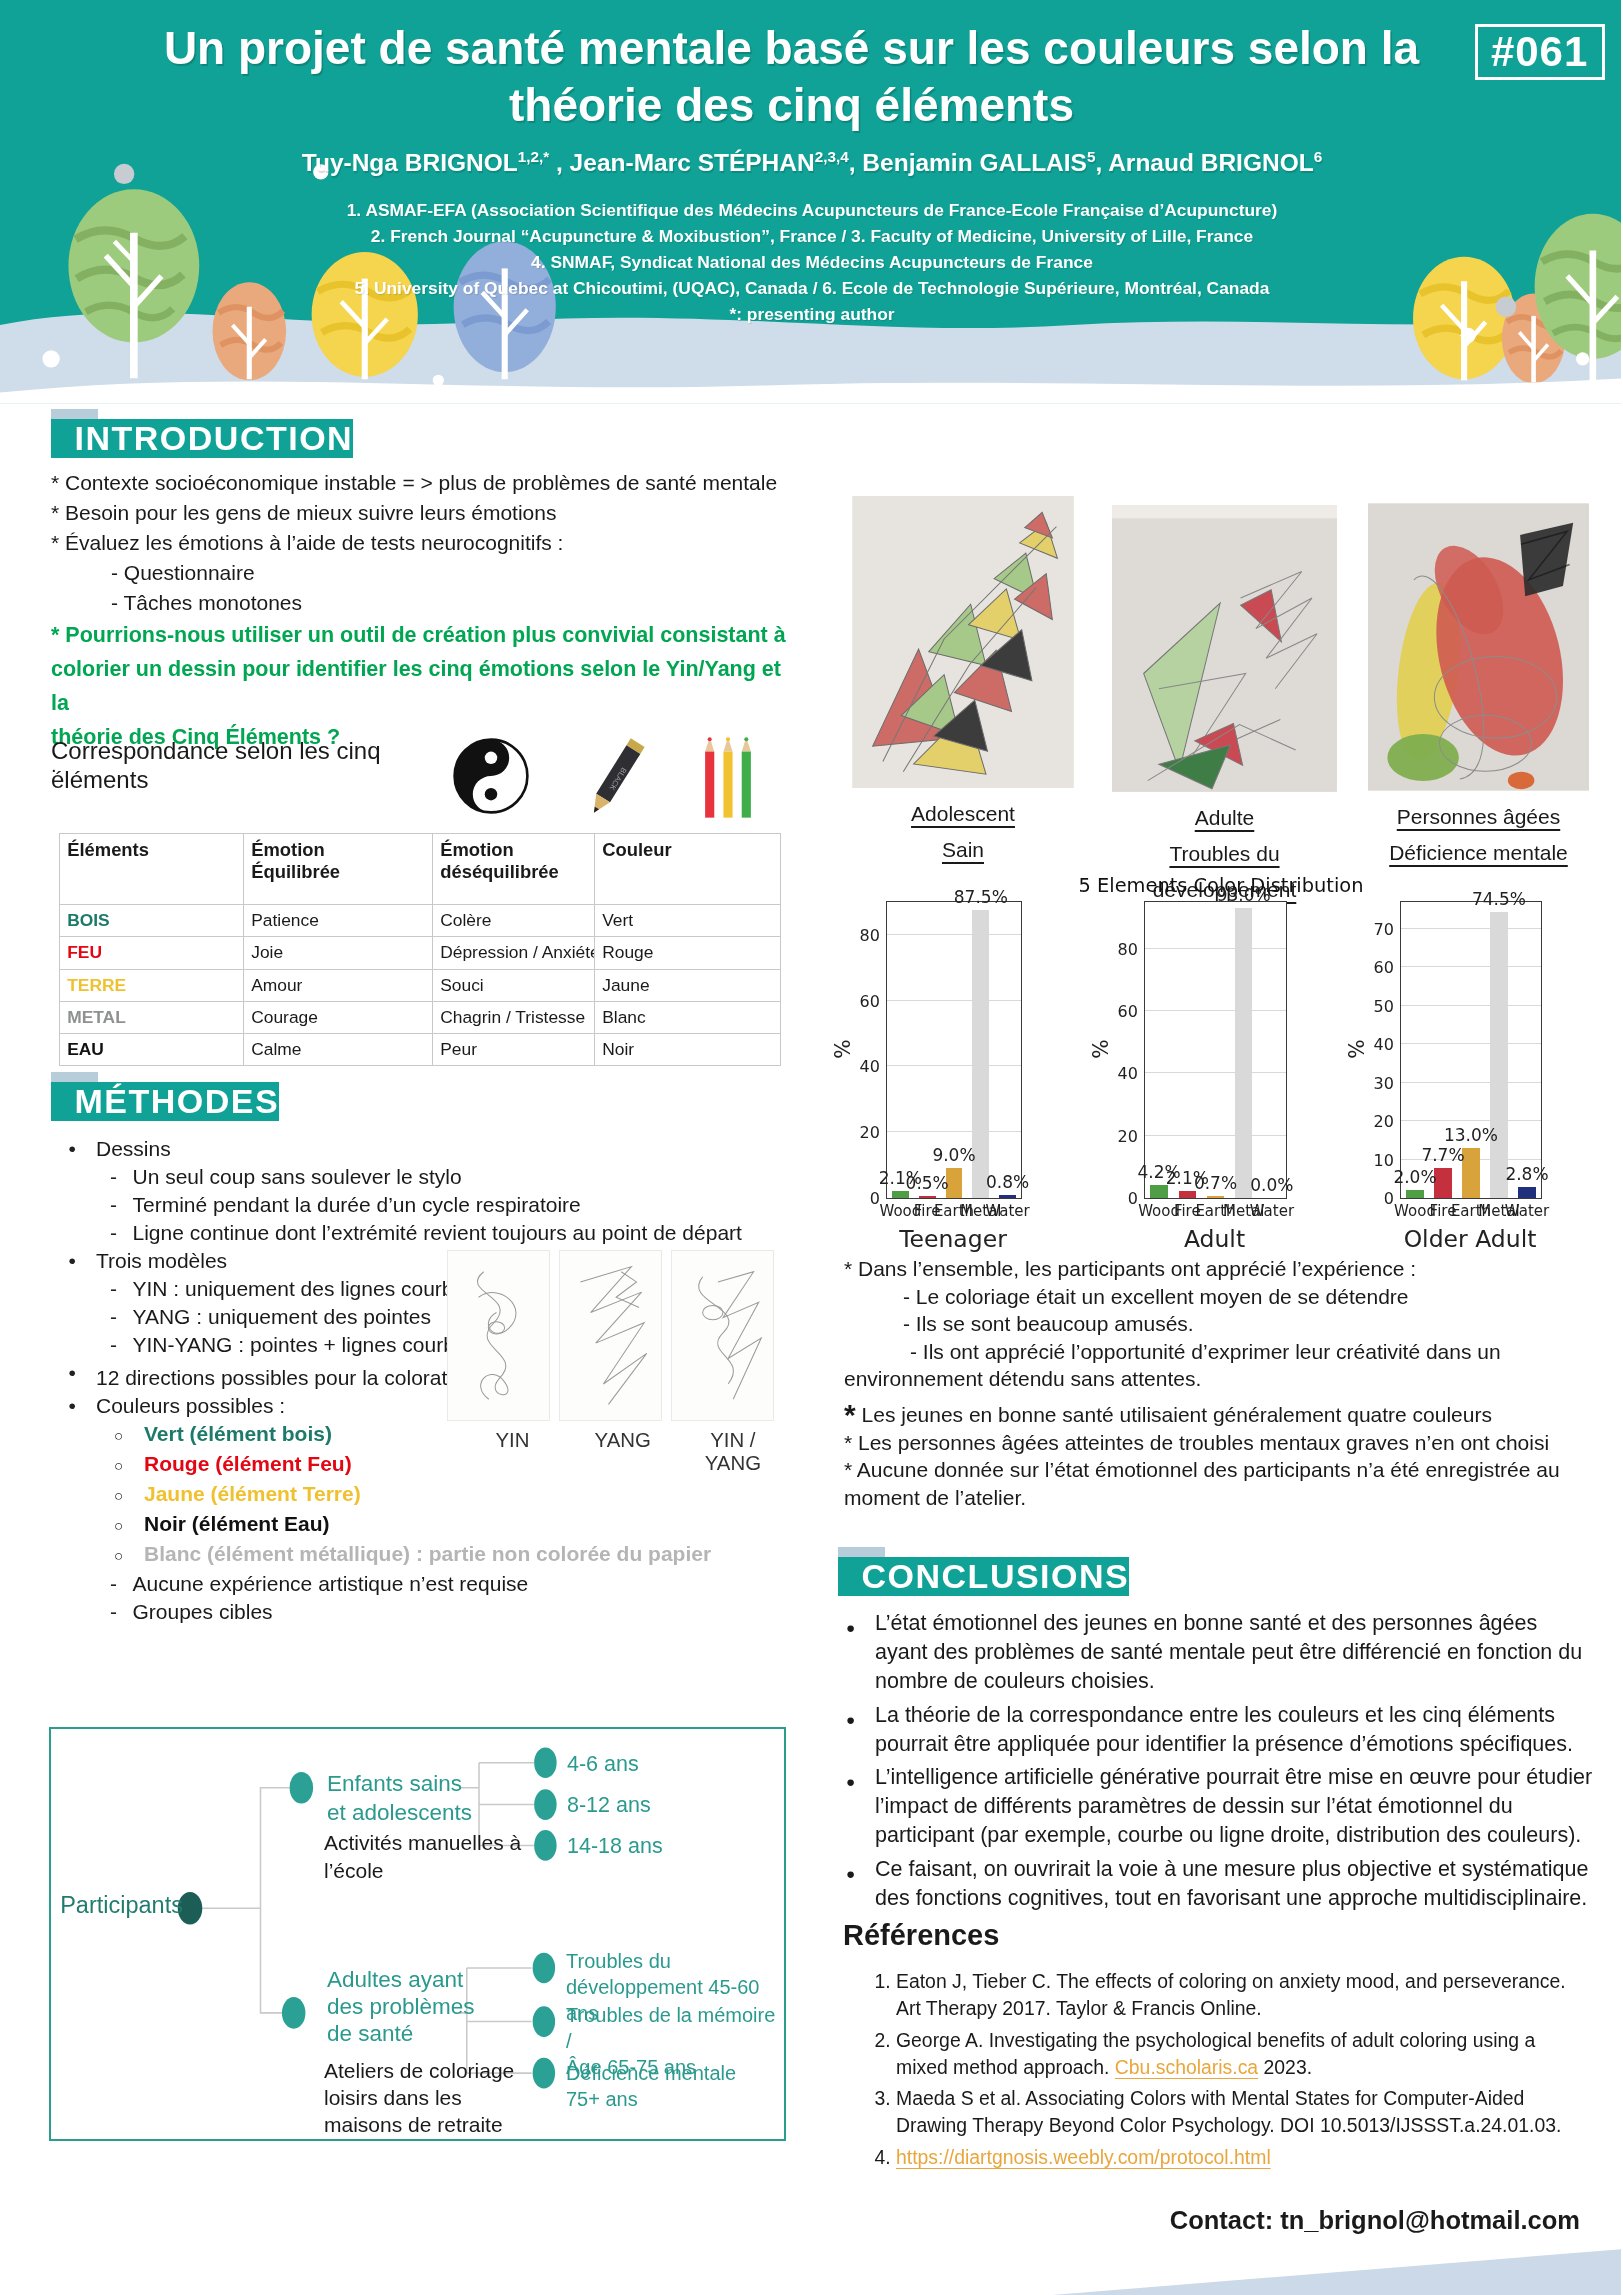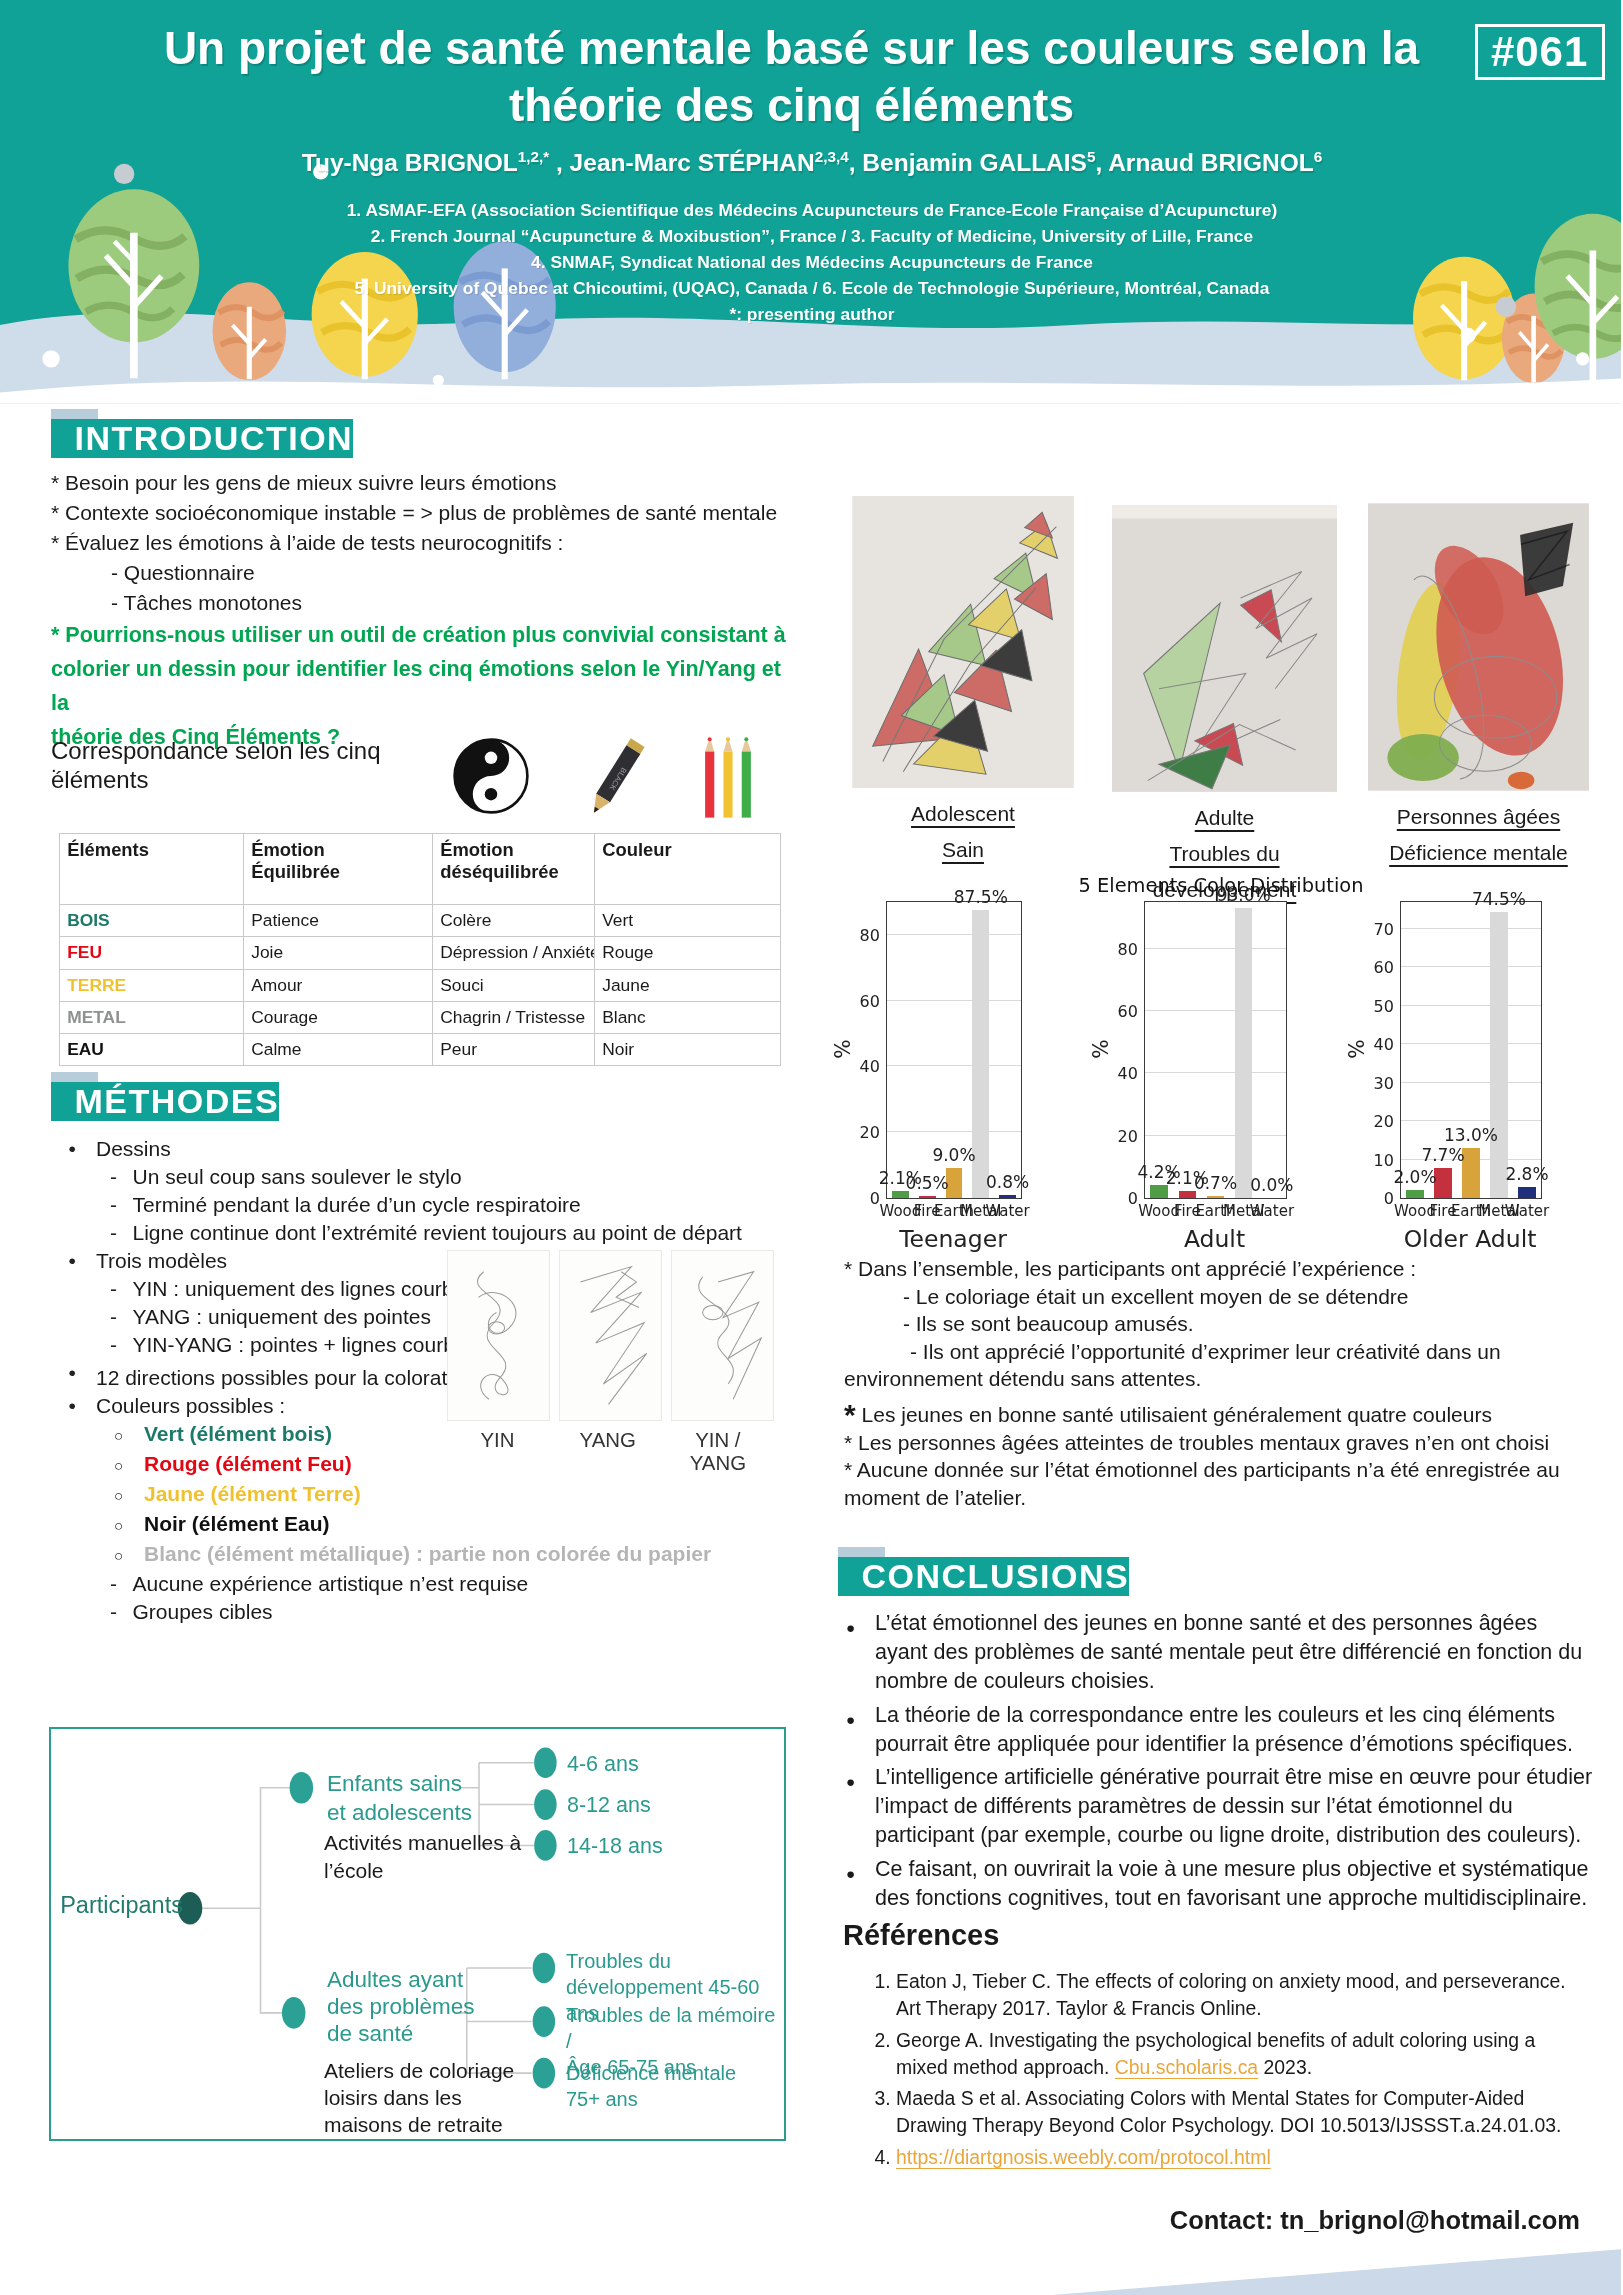--- a/index.html
+++ b/index.html
@@ -54,21 +54,21 @@
   .lv1{padding-left:59px;} .lv1 .mk{width:22.5px;}
   .lv2{padding-left:63px;} .lv2 .mk{width:30px;font-size:15.3px;padding-top:2px;}
   .c-bois{color:#1d7a6a;font-weight:bold;}
   .c-feu{color:#e30613;font-weight:bold;}
   .c-terre{color:#f0c12f;font-weight:bold;}
   .c-eau{color:#111;font-weight:bold;}
   .c-metal{color:#b5b5b5;font-weight:bold;}
   .methods sup{font-size:13.3px;}
   .sketches{position:absolute;left:447px;top:1250px;display:flex;gap:9.2px;}
   .sketch{width:101px;height:169px;background:#fdfdfc;border:0.5px solid #e9e9e6;}
-  .sketch-labels{position:absolute;left:447px;top:1429px;width:332px;display:flex;font-size:20.4px;color:#333;}
+  .sketch-labels{position:absolute;left:462px;top:1429px;width:332px;display:flex;font-size:20.4px;color:#333;}
   .sketch-labels span{width:101px;margin-right:9.2px;text-align:center;}
   
   .pbox{position:absolute;left:49px;top:1727px;width:733px;height:410px;border:2px solid #2a9d8f;}
   .pbox svg{position:absolute;left:0;top:0;width:100%;height:100%;}
   .dtx{position:absolute;white-space:pre-line;}
   .teal{color:#2b9a8e;}
   #d-root{left:9.2px;top:163px;font-size:23.5px;color:#217c6e;}
   #d-g1{left:276px;top:40px;font-size:22.5px;line-height:29px;}
   #d-g1note{left:273px;top:100px;font-size:21px;line-height:28px;color:#1a1a1a;}
   #d-age0{left:516px;top:22.5px;font-size:21.5px;}
@@ -204,22 +204,22 @@
         <div>*: presenting author</div>
       </div>
   </div>
 
   <div class="section-bar" id="bar-intro">
     <div class="sq"></div>
     <div class="bar">INTRODUCTION</div>
   </div>
 
   <div class="intro" id="intro-list">
+      <div>* Contexte socioéconomique instable = &gt; plus de problèmes de santé mentale</div>
       <div>* Besoin pour les gens de mieux suivre leurs émotions</div>
-      <div>* Contexte socioéconomique instable = &gt; plus de problèmes de santé mentale</div>
       <div>* Évaluez les émotions à l’aide de tests neurocognitifs :</div>
       <div class=" ind1">- Questionnaire</div>
       <div class=" ind1">- Tâches monotones</div>
       <div class="green">* Pourrions-nous utiliser un outil de création plus convivial consistant à</div>
       <div class="green">colorier un dessin pour identifier les cinq émotions selon le Yin/Yang et la</div>
       <div class="green">théorie des Cinq Éléments ?</div>
       <div class="dot">.</div>
     </div>
 
   <div class="corr-head">Correspondance selon les cinq

